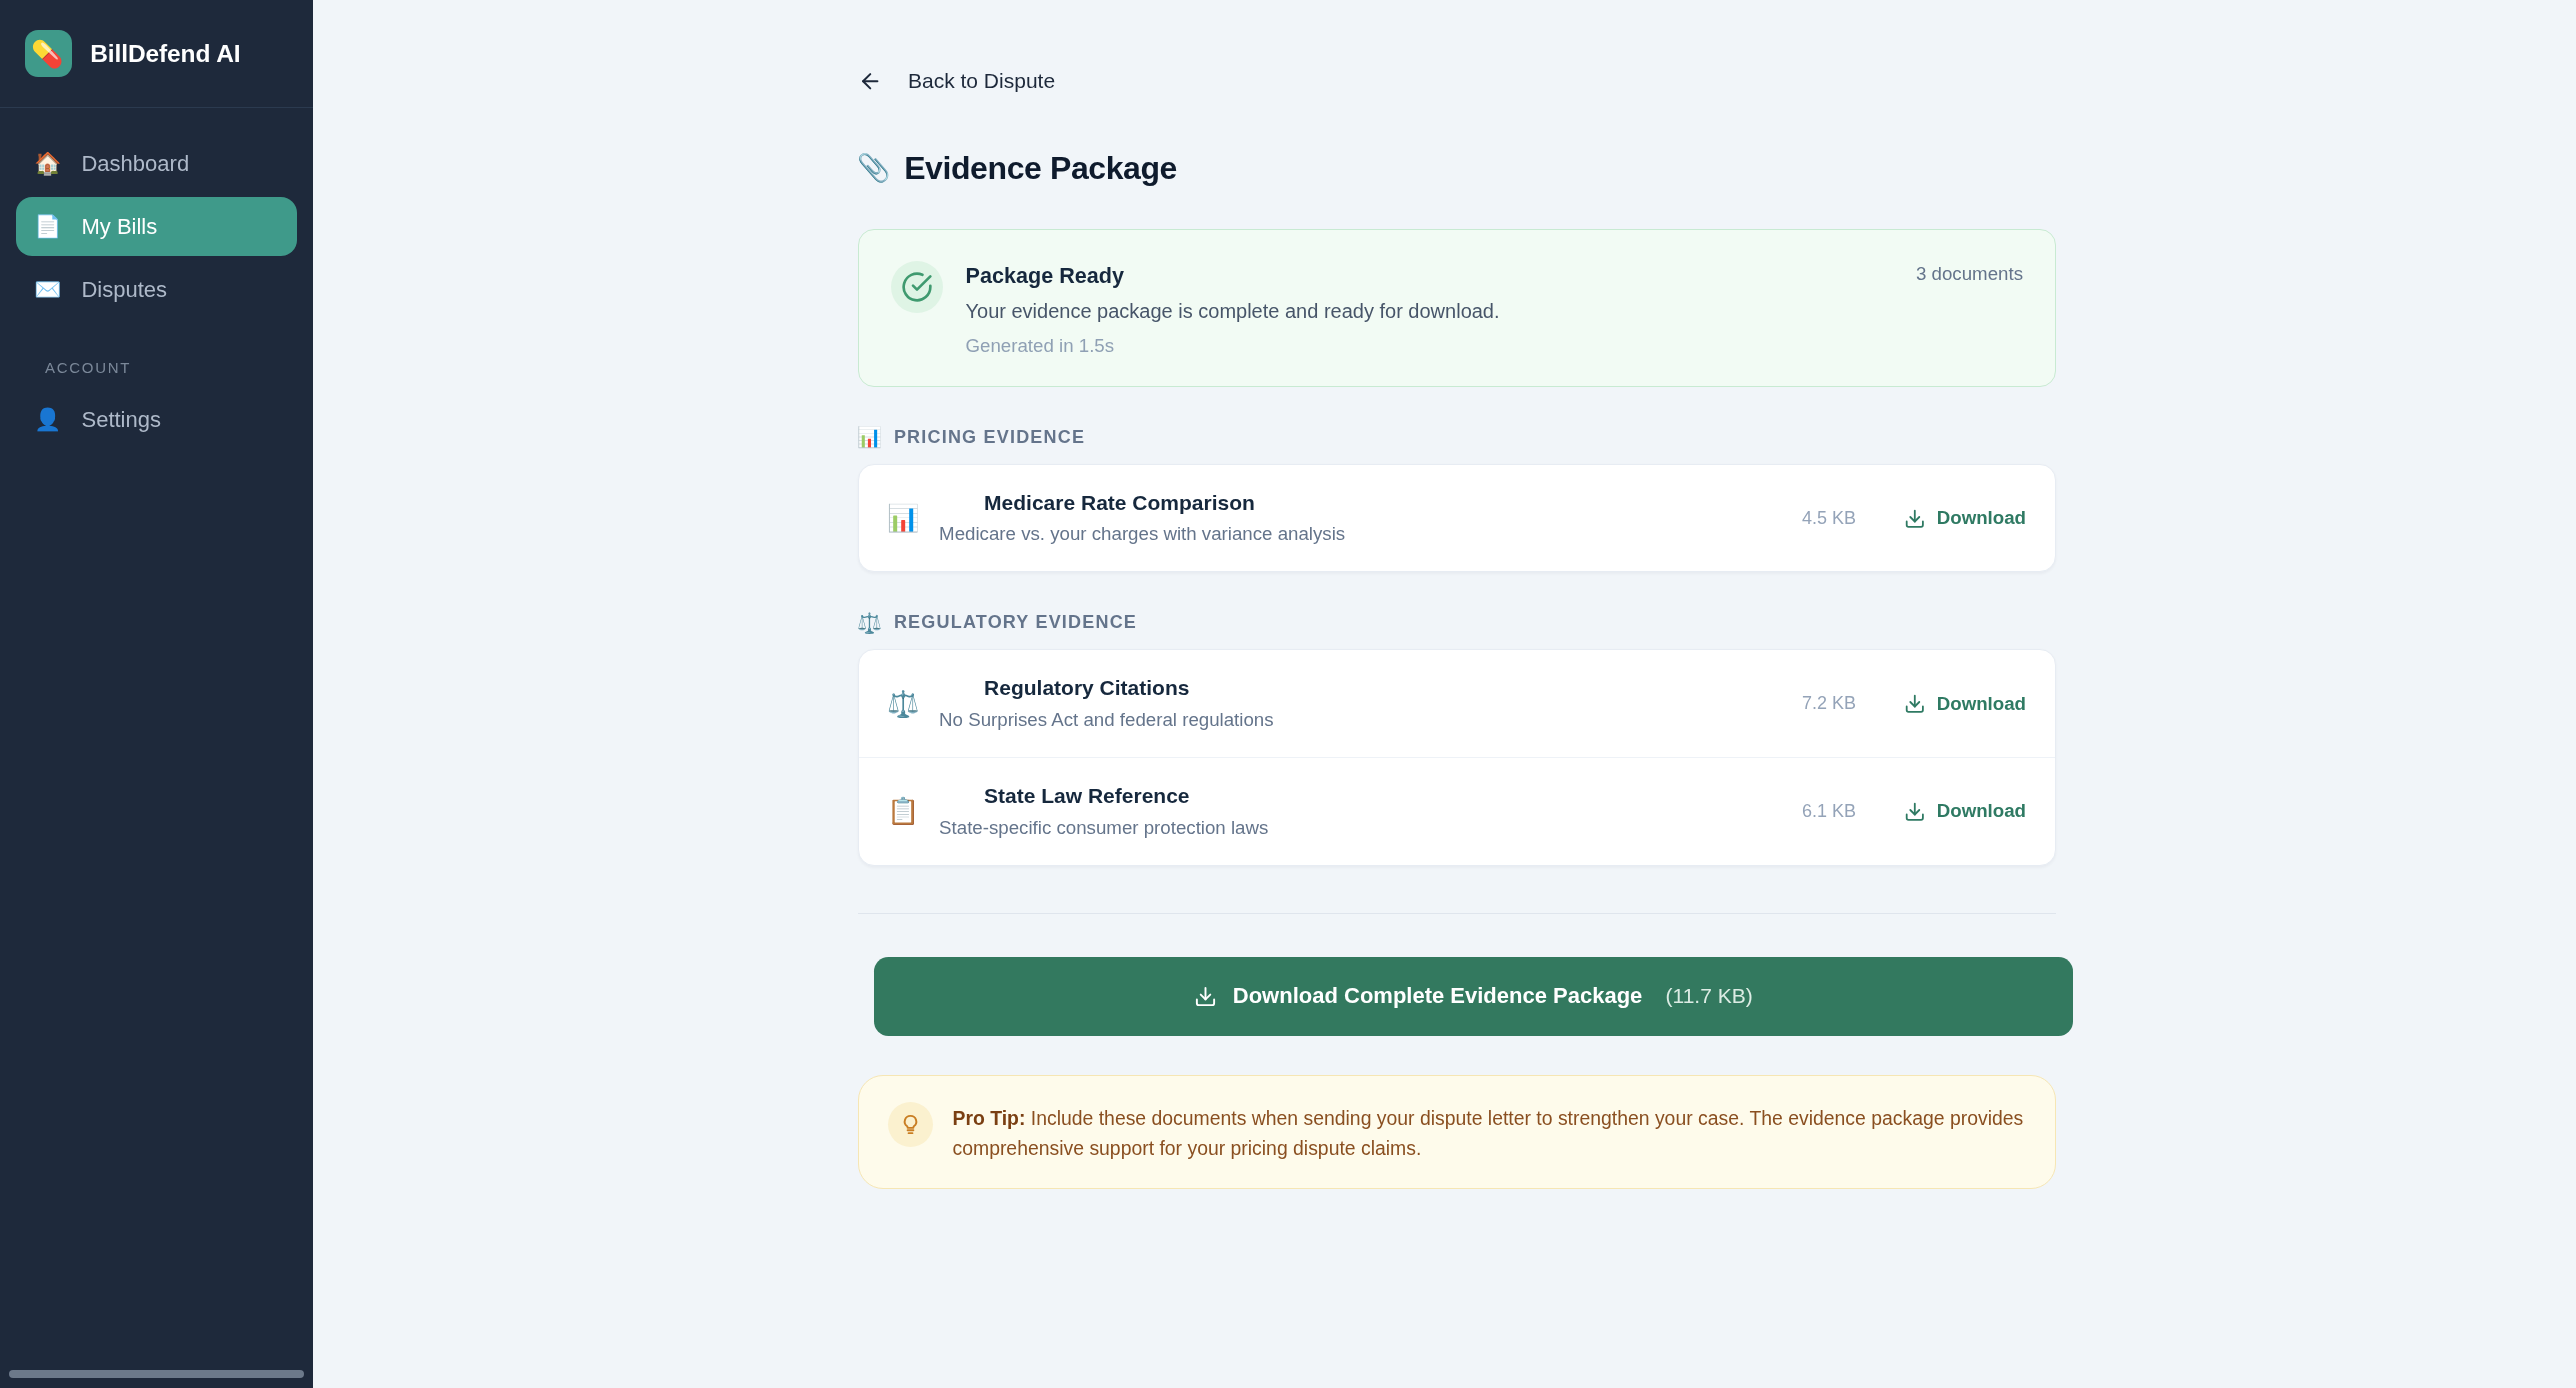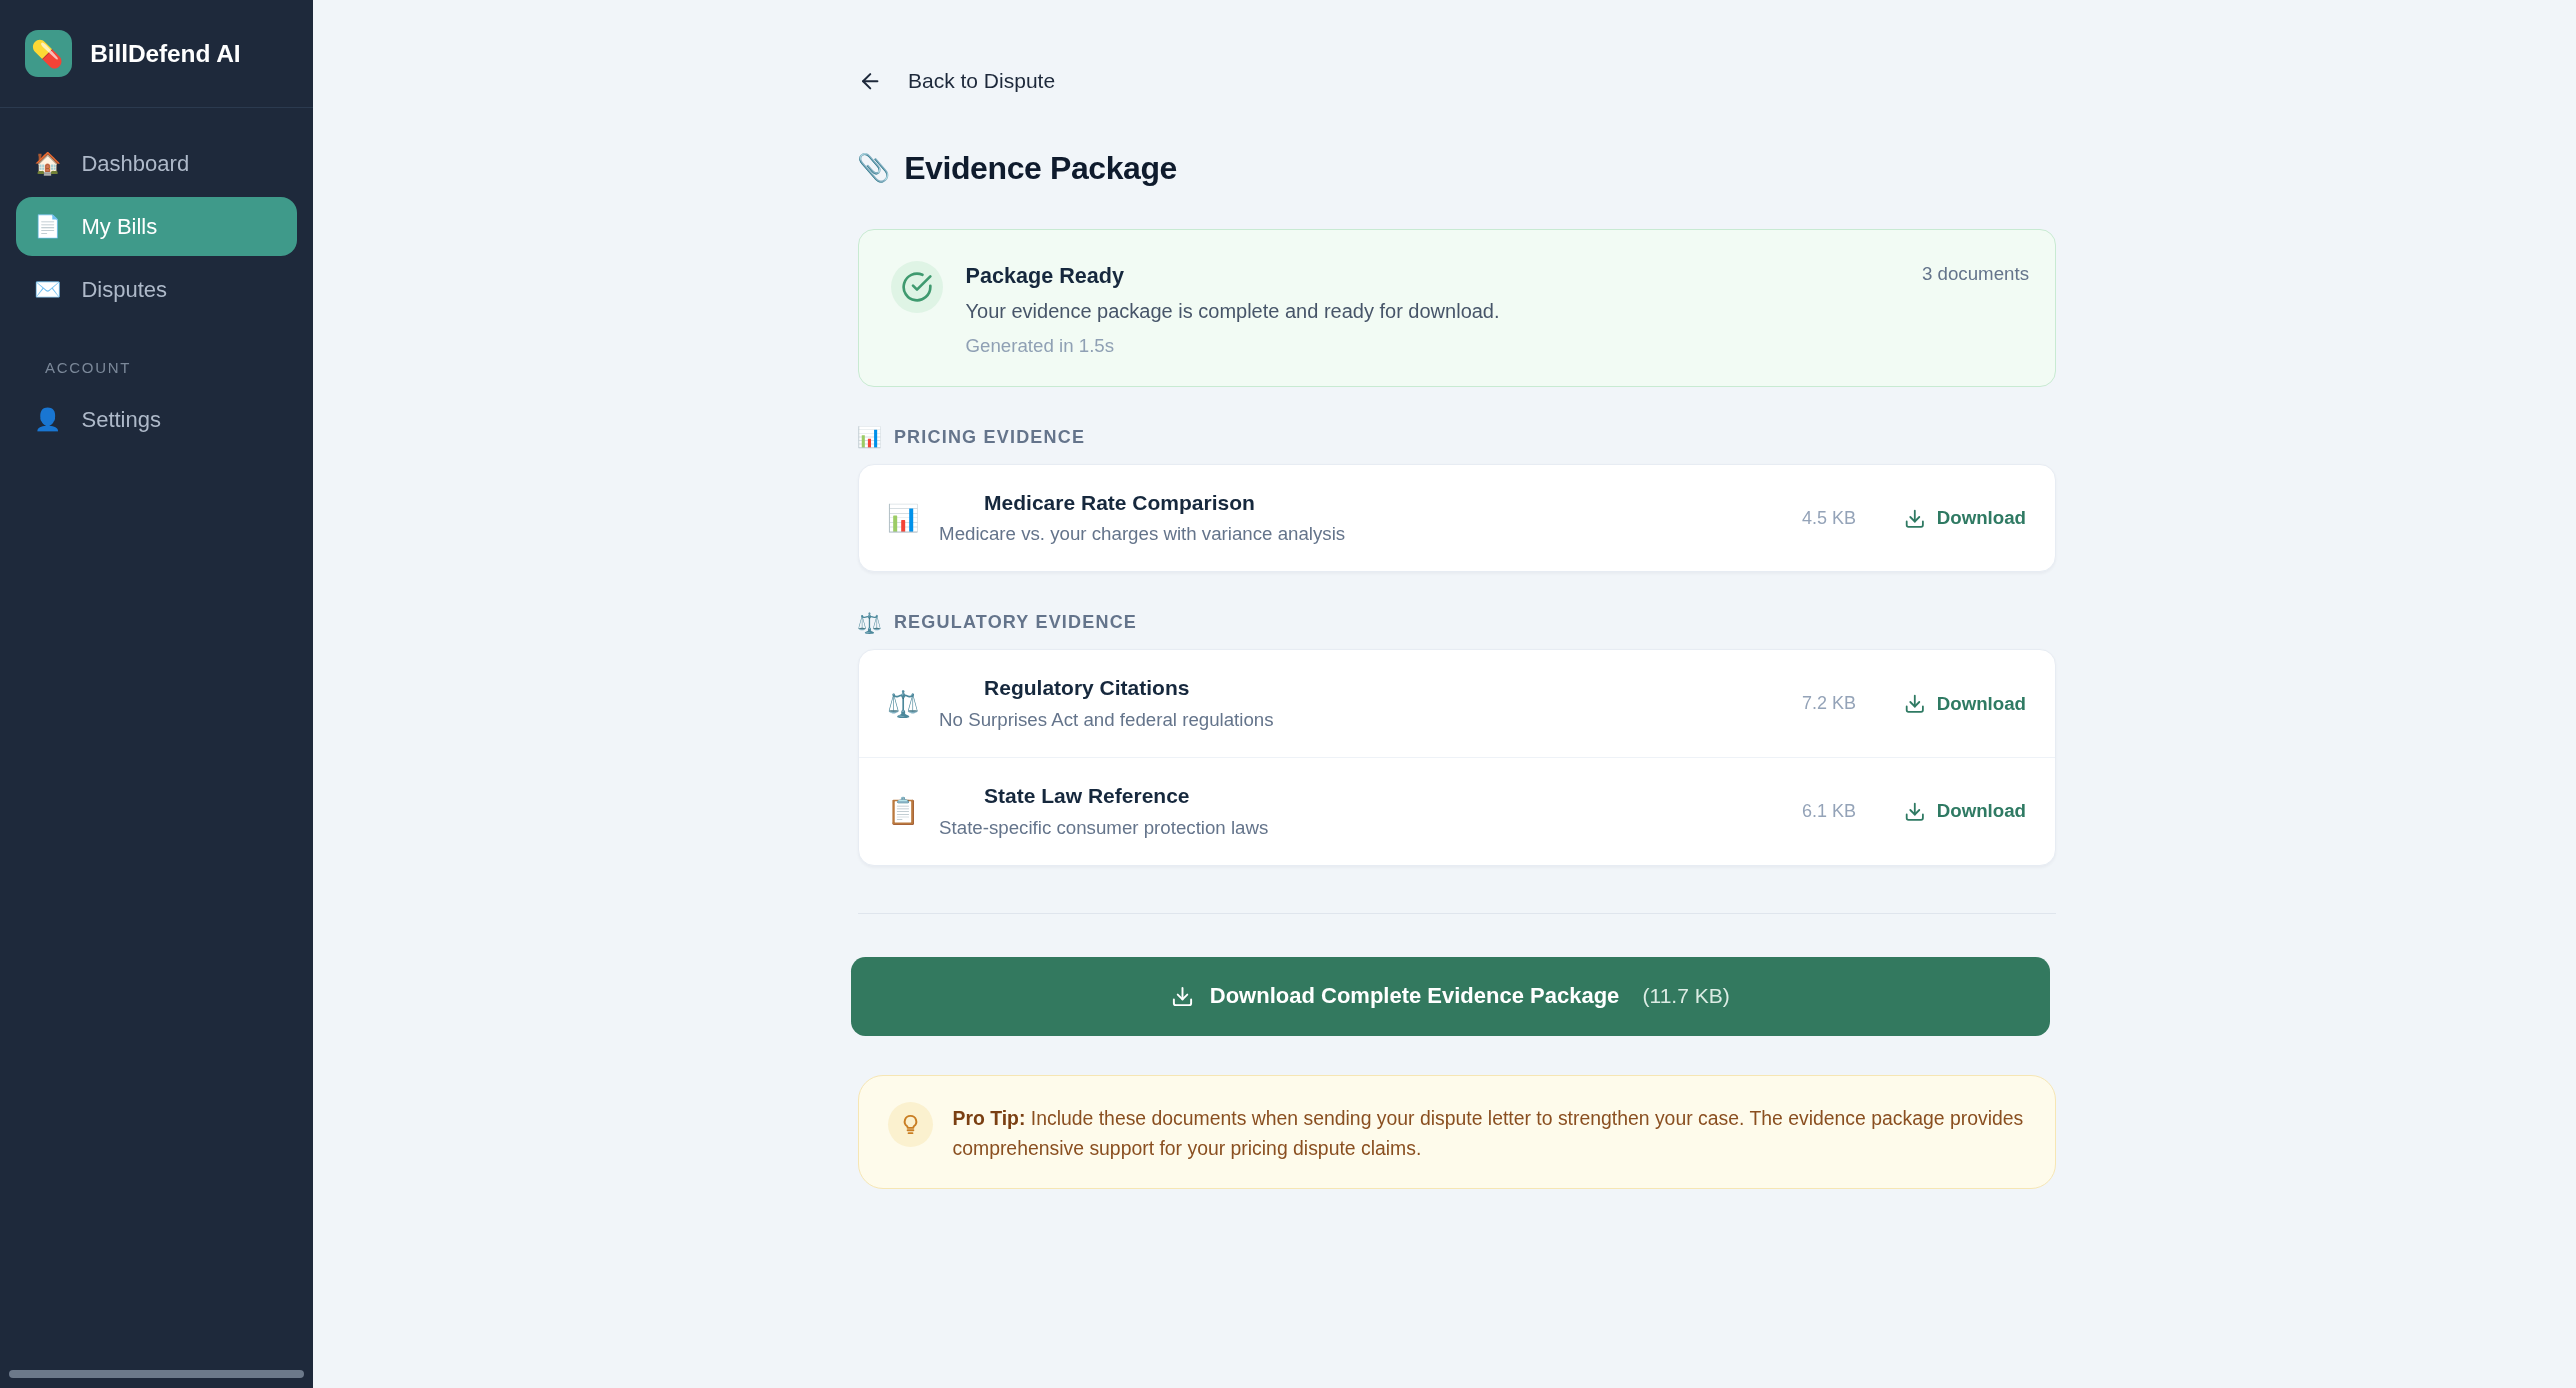--- a/index.html
+++ b/index.html
@@ -190,21 +190,21 @@
     margin-bottom: 11.5px;
   }
   .status-meta {
     font-size: 18.7px;
     color: #8fa0b4;
   }
   .status-count {
     font-size: 18.7px;
     color: #64748b;
     position: absolute;
-    right: 26px;
+    right: 32px;
     top: 33px;
   }
 
   
   .section-head {
     margin-left: 24.5px;
     margin-top: 40px;
     margin-bottom: 16px;
     display: flex;
     align-items: center;
@@ -269,21 +269,21 @@
   
   .divider {
     margin-left: 24.5px;
     height: 1.4px;
     background: #dfe5ed;
     margin-top: 47px;
   }
 
   
   .big-btn {
-    margin-left: 18px;
+    margin-left: 41px;
     margin-top: 43px;
     height: 79px;
     background: #33795f;
     border-radius: 14.4px;
     display: flex;
     align-items: center;
     justify-content: center;
     gap: 16px;
     cursor: pointer;
     border: none;

